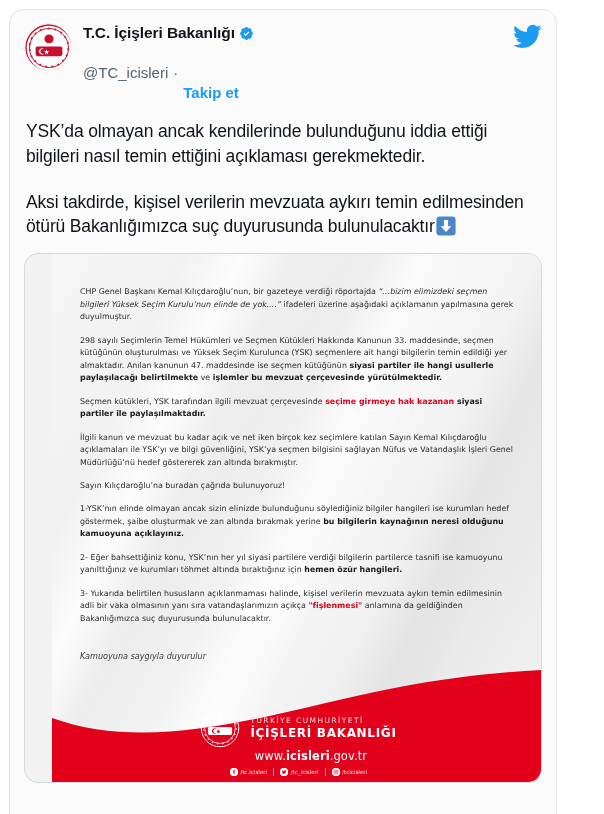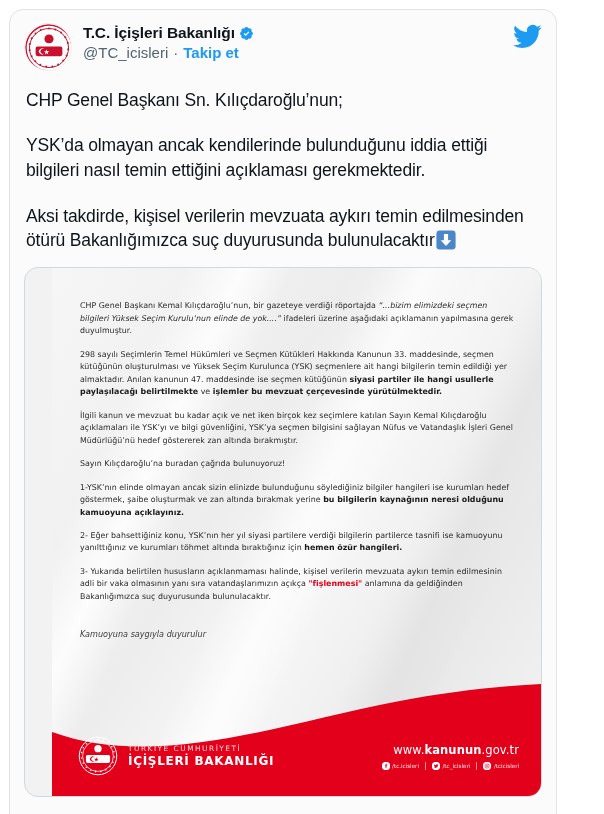--- a/index.html
+++ b/index.html
@@ -84,20 +84,21 @@
     font-size: 15px;
     color: #536471;
     line-height: 1.2;
   }
   .dot-sep { margin: 0 5px; color: #536471; }
   .follow-link {
     color: #1d9bf0;
     font-weight: bold;
     text-decoration: none;
     cursor: pointer;
+    margin-top: 40px;
   }
 
   .bird-icon {
     position: absolute;
     right: 14px;
     top: 12px;
     width: 29px;
     height: 29px;
   }
   .bird-icon svg { display:block; width:29px; height:29px; }
@@ -182,20 +183,21 @@
     display: block;
   }
   .footer-content {
     position: absolute;
     left: 0; right: 0; bottom: 0;
     height: 74px;
     display: flex;
     align-items: center;
     justify-content: space-between;
     padding: 0 22px 6px 26px;
+    flex-direction: column;
   }
   .footer-left {
     display: flex;
     align-items: center;
   }
   .seal {
     width: 40px; height: 40px;
     flex: 0 0 40px;
   }
   .seal svg { display:block; width:40px; height:40px; }
@@ -319,37 +321,37 @@
       </div>
 
       <div class="bird-icon">
         <svg viewBox="0 0 24 24">
           <path fill="#1d9bf0" d="M23.64 4.57c-.87.39-1.8.65-2.78.77a4.85 4.85 0 0 0 2.13-2.68c-.94.56-1.98.96-3.08 1.18a4.84 4.84 0 0 0-8.25 4.41A13.74 13.74 0 0 1 1.67 3.15a4.84 4.84 0 0 0 1.5 6.46 4.8 4.8 0 0 1-2.19-.6v.06a4.84 4.84 0 0 0 3.88 4.75c-.4.1-.81.16-1.24.16-.3 0-.6-.03-.89-.08a4.85 4.85 0 0 0 4.52 3.36 9.72 9.72 0 0 1-6.01 2.07c-.39 0-.78-.02-1.16-.07a13.7 13.7 0 0 0 7.43 2.18c8.91 0 13.79-7.38 13.79-13.79l-.02-.63a9.82 9.82 0 0 0 2.42-2.5z"></path>
         </svg>
       </div>
     </div>
 
     <div class="tw-body">
-      <p class="tw-para">CHP Genel Başkanı Sn. Kılıçdaroğlu’nun;</p>
       <p class="tw-para">YSK’da olmayan ancak kendilerinde bulunduğunu iddia ettiği bilgileri nasıl temin ettiğini açıklaması gerekmektedir.</p>
       <p class="tw-para"><span>Aksi takdirde, kişisel verilerin mevzuata aykırı temin edilmesinden ötürü Bakanlığımızca suç duyurusunda bulunulacaktır</span><span class="emoji-dl"><svg viewBox="0 0 24 24">
               <rect x="0.5" y="0.5" width="23" height="23" rx="4" fill="#4a86c8"></rect>
               <path d="M12 19.2 5.6 12.4h3.9V4.8h5v7.6h3.9z" fill="#fff"></path>
             </svg></span></p>
     </div>
 
     <div class="media-wrap">
       <div class="doc">
 
         <div class="doc-body">
 
           <p class="doc-p"><span>CHP Genel Başkanı Kemal Kılıçdaroğlu’nun, bir gazeteye verdiği röportajda </span><i>“...bizim elimizdeki seçmen bilgileri Yüksek Seçim Kurulu’nun elinde de yok....”</i><span> ifadeleri üzerine aşağıdaki açıklamanın yapılmasına gerek duyulmuştur.</span></p>
 
           <p class="doc-p"><span>298 sayılı Seçimlerin Temel Hükümleri ve Seçmen Kütükleri Hakkında Kanunun 33. maddesinde, seçmen kütüğünün oluşturulması ve Yüksek Seçim Kurulunca (YSK) seçmenlere ait hangi bilgilerin temin edildiği yer almaktadır. Anılan kanunun 47. maddesinde ise seçmen kütüğünün </span><b>siyasi partiler ile hangi usullerle paylaşılacağı belirtilmekte</b><span> ve </span><b>işlemler bu mevzuat çerçevesinde yürütülmektedir.</b></p>
 
+          <p class="doc-p"><span>Seçmen kütükleri, YSK tarafından ilgili mevzuat çerçevesinde </span><span class="hl-red">seçime girmeye hak kazanan</span><b> siyasi partiler ile paylaşılmaktadır.</b></p>
 
           <p class="doc-p">İlgili kanun ve mevzuat bu kadar açık ve net iken birçok kez seçimlere katılan Sayın Kemal Kılıçdaroğlu açıklamaları ile YSK’yı ve bilgi güvenliğini, YSK’ya seçmen bilgisini sağlayan Nüfus ve Vatandaşlık İşleri Genel Müdürlüğü’nü hedef göstererek zan altında bırakmıştır.</p>
 
           <p class="doc-p">Sayın Kılıçdaroğlu’na buradan çağrıda bulunuyoruz!</p>
 
           <p class="doc-p"><span>1-YSK’nın elinde olmayan ancak sizin elinizde bulunduğunu söylediğiniz bilgiler hangileri ise kurumları hedef göstermek, şaibe oluşturmak ve zan altında bırakmak yerine </span><b>bu bilgilerin kaynağının neresi olduğunu kamuoyuna açıklayınız.</b></p>
 
           <p class="doc-p"><span>2- Eğer bahsettiğiniz konu, YSK’nın her yıl siyasi partilere verdiği bilgilerin partilerce tasnifi ise kamuoyunu yanılttığınız ve kurumları töhmet altında bıraktığınız için </span><b>hemen özür hangileri.</b></p>
 
           <p class="doc-p"><span>3- Yukarıda belirtilen hususların açıklanmaması halinde, kişisel verilerin mevzuata aykırı temin edilmesinin adli bir vaka olmasının yanı sıra vatandaşlarımızın açıkça </span><span class="hl-red">"fişlenmesi"</span><span> anlamına da geldiğinden Bakanlığımızca suç duyurusunda bulunulacaktır.</span></p>
@@ -395,21 +397,21 @@
                   <path d="M22 25.6l.7 1.8 1.9.1-1.5 1.2.5 1.9-1.6-1.1-1.6 1.1.5-1.9-1.5-1.2 1.9-.1z" fill="#e2001a"></path>
                 </svg>
               </span>
               <div class="ministry-txt">
                 <div class="min-l1">TÜRKİYE CUMHURİYETİ</div>
                 <div class="min-l2">İÇİŞLERİ BAKANLIĞI</div>
               </div>
             </div>
 
             <div class="footer-right">
-              <div class="site-url"><span>www.</span><b>kanunun</b><span>.gov.tr</span></div>
+              <div class="site-url"><span>www.</span><b>icisleri</b><span>.gov.tr</span></div>
 
               <div class="socials">
                 <span class="soc">
                   <span class="soc-ic">
                     <svg viewBox="0 0 24 24">
                         <circle cx="12" cy="12" r="12" fill="#fff"></circle>
                         <path d="M13.2 19v-6.3h2.1l.32-2.45H13.2V8.69c0-.71.2-1.19 1.21-1.19h1.3V5.3c-.23-.03-1-.1-1.9-.1-1.88 0-3.17 1.15-3.17 3.26v1.79H8.53v2.45h2.11V19z" fill="#e2001a"></path>
                       </svg>
                   </span>
                   <span>/tc.icisleri</span>

